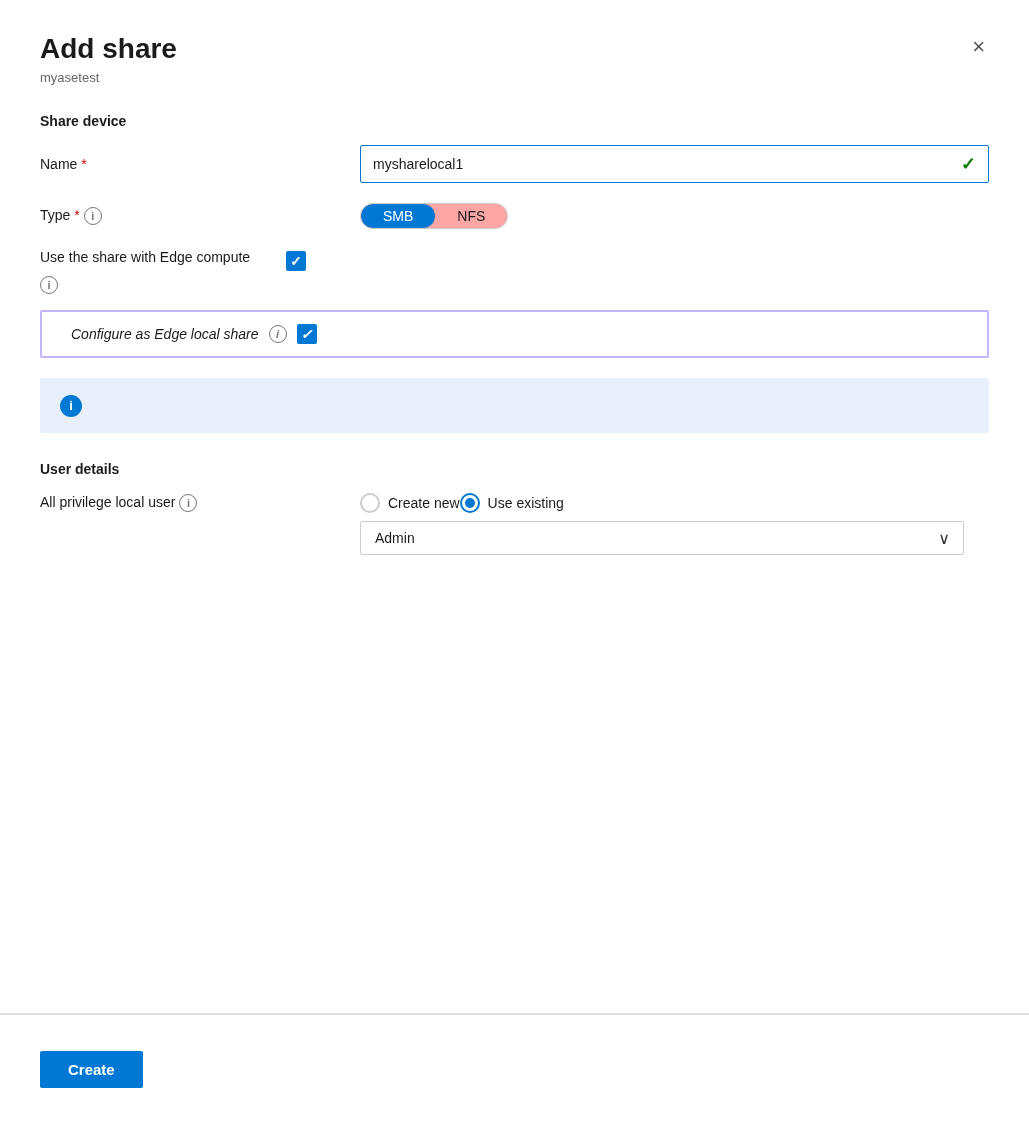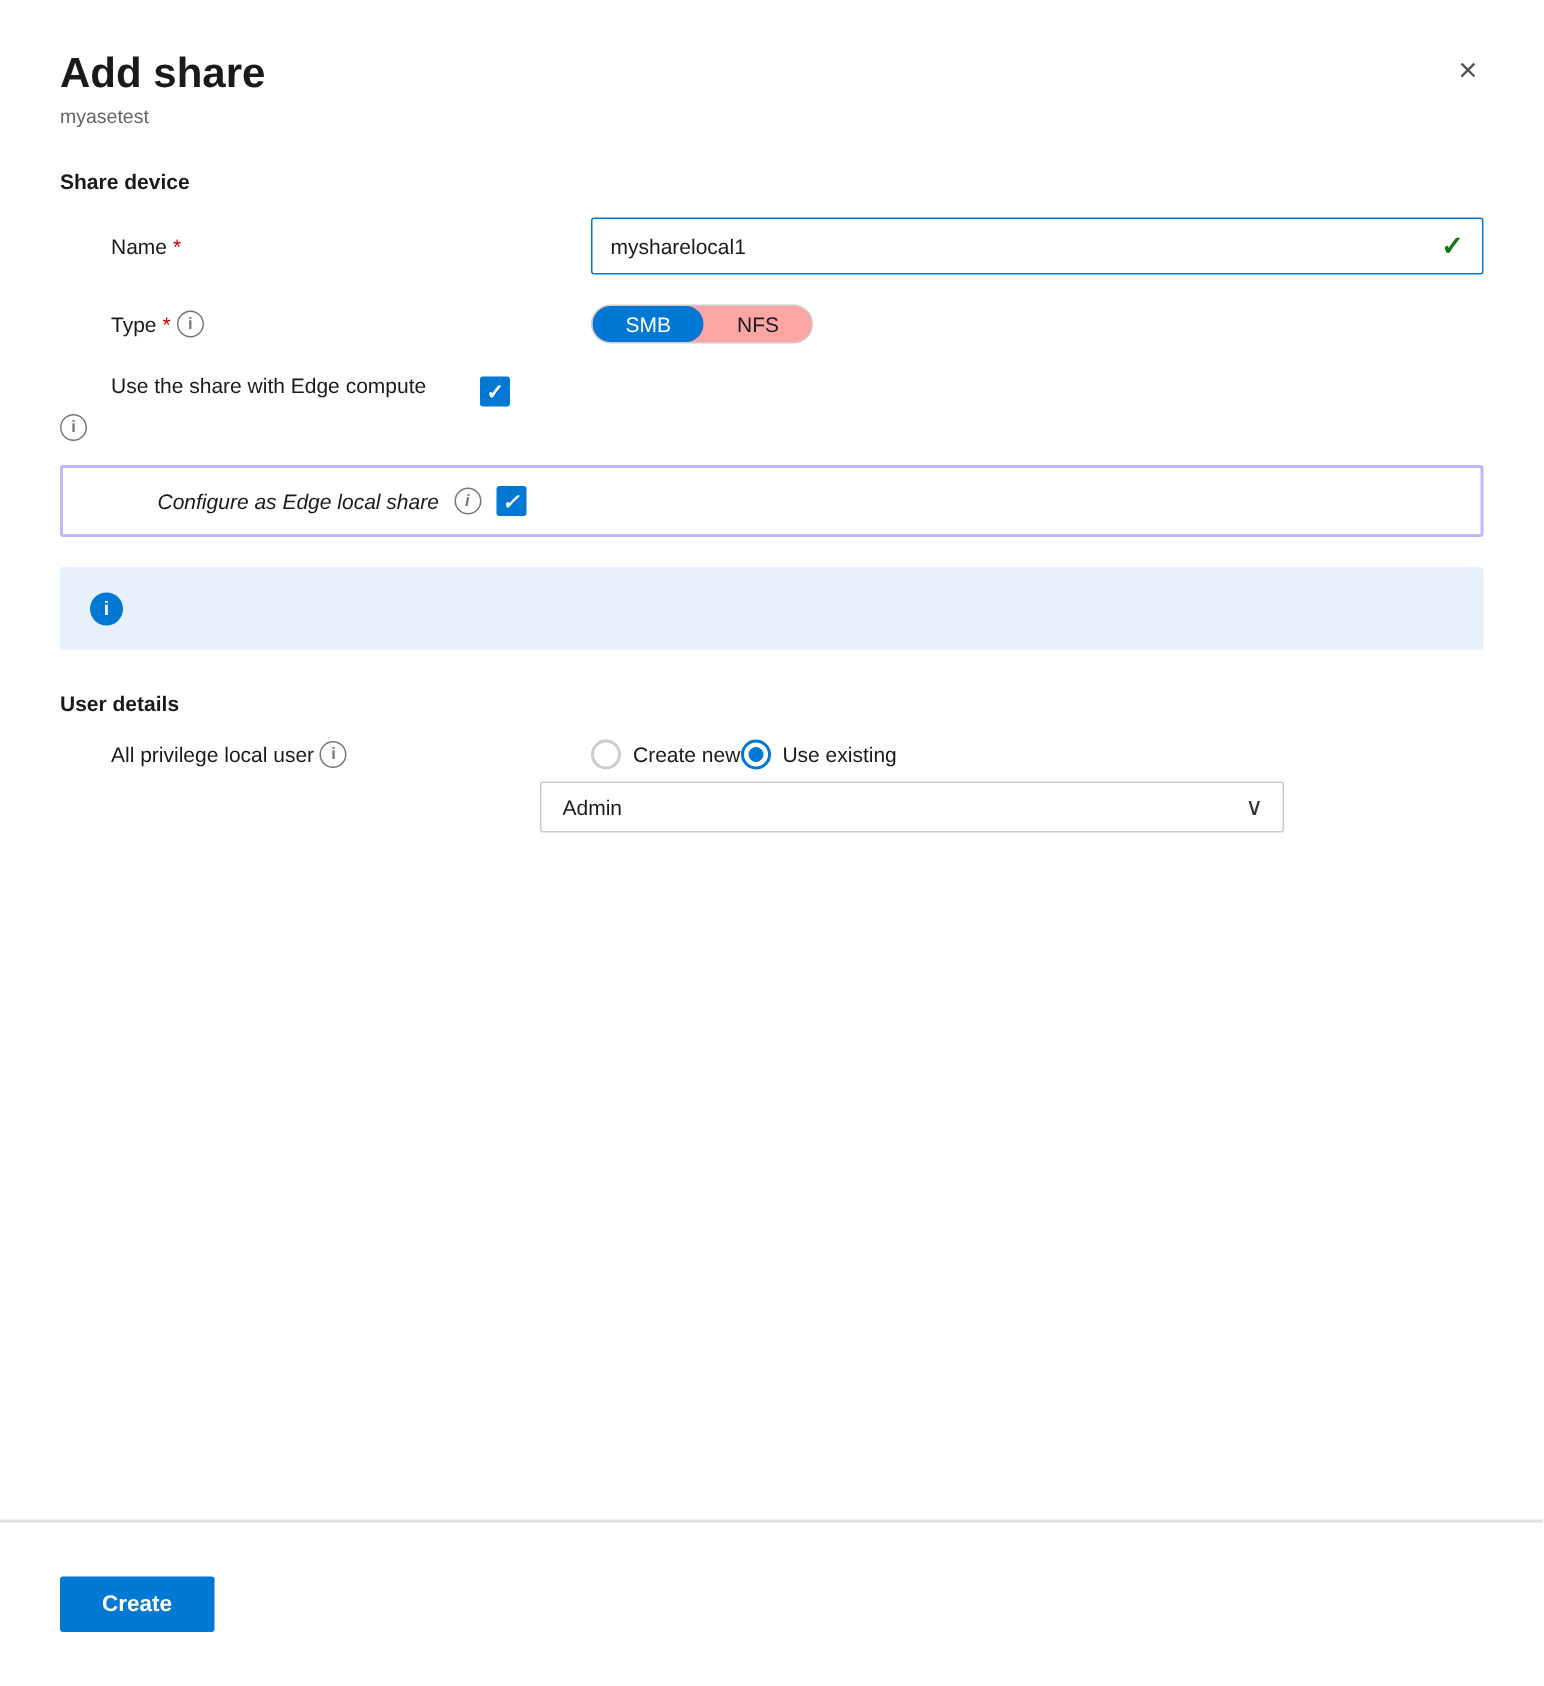--- a/index.html
+++ b/index.html
@@ -53,23 +53,22 @@
     .form-row {
       display: flex;
       align-items: center;
       margin-bottom: 20px;
     }
     .form-label {
       font-size: 14px;
       color: #1a1a1a;
       min-width: 320px;
       display: flex;
-      align-items: center;
+      align-items: flex-start;
       gap: 4px;
-      margin-left: 34px;
     }
     .required-star {
       color: #c00;
       font-size: 14px;
     }
     .info-icon {
       display: inline-flex;
       align-items: center;
       justify-content: center;
       width: 18px;
@@ -214,21 +213,21 @@
       border-color: #0078d4;
     }
     .radio-inner {
       width: 10px;
       height: 10px;
       border-radius: 50%;
       background: #0078d4;
     }
     .dropdown-wrap {
       position: relative;
-      width: 496px;
+      width: 604px;
       margin-top: 8px;
       margin-left: 0;
     }
     .dropdown-field {
       width: 100%;
       border: 1.5px solid #ccc;
       border-radius: 2px;
       padding: 8px 40px 8px 14px;
       font-size: 14px;
       color: #1a1a1a;

